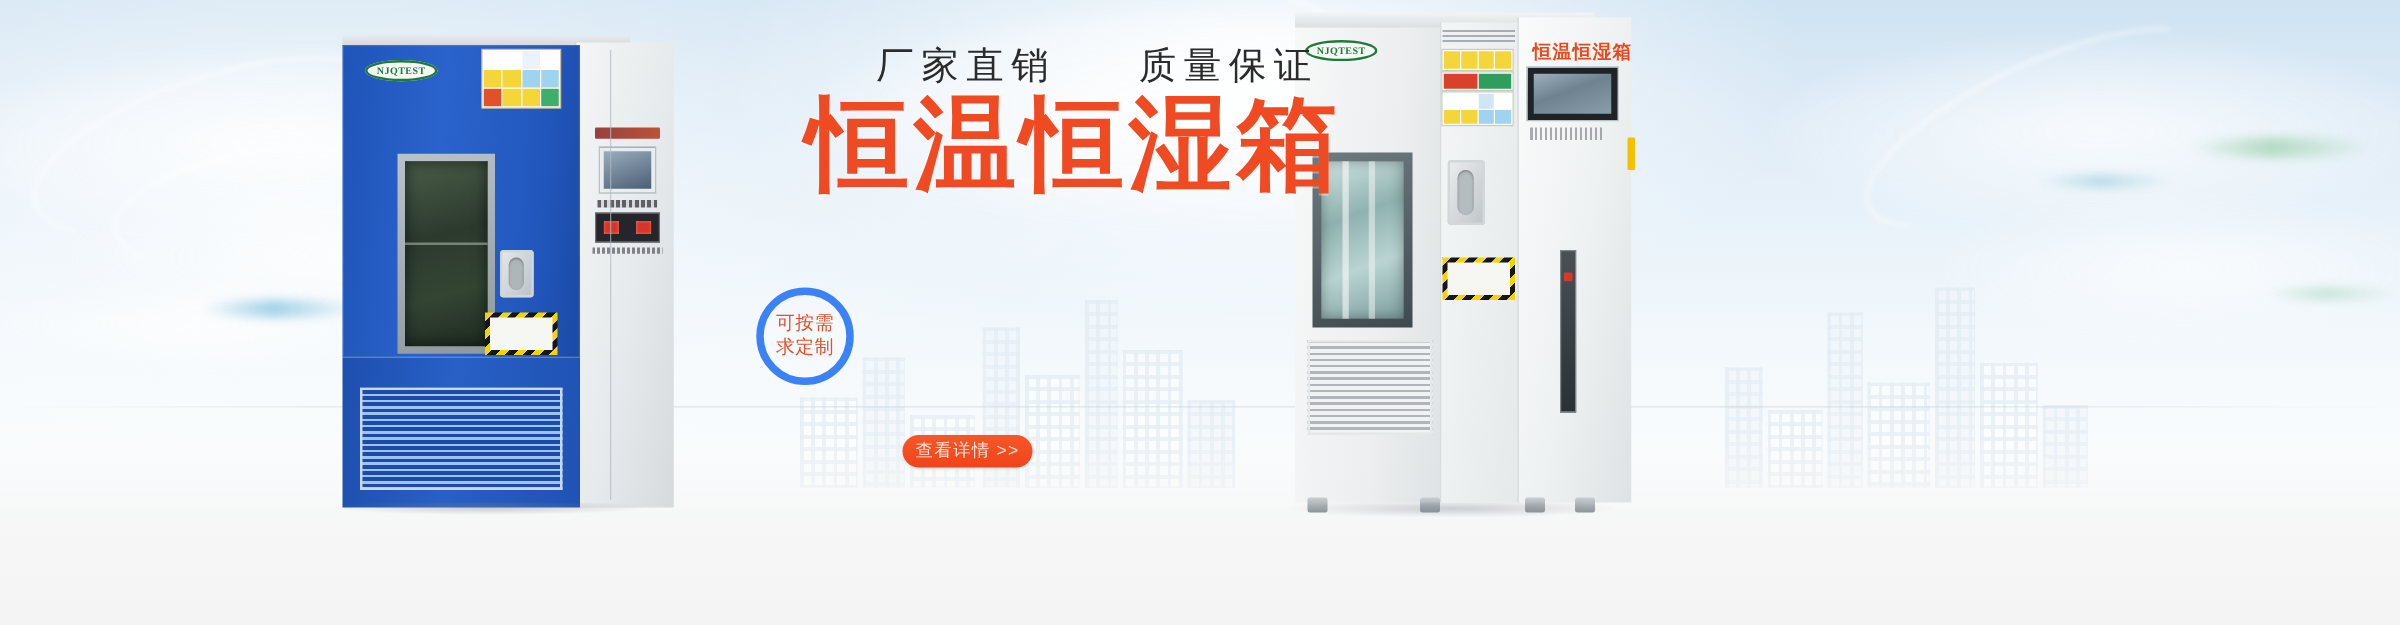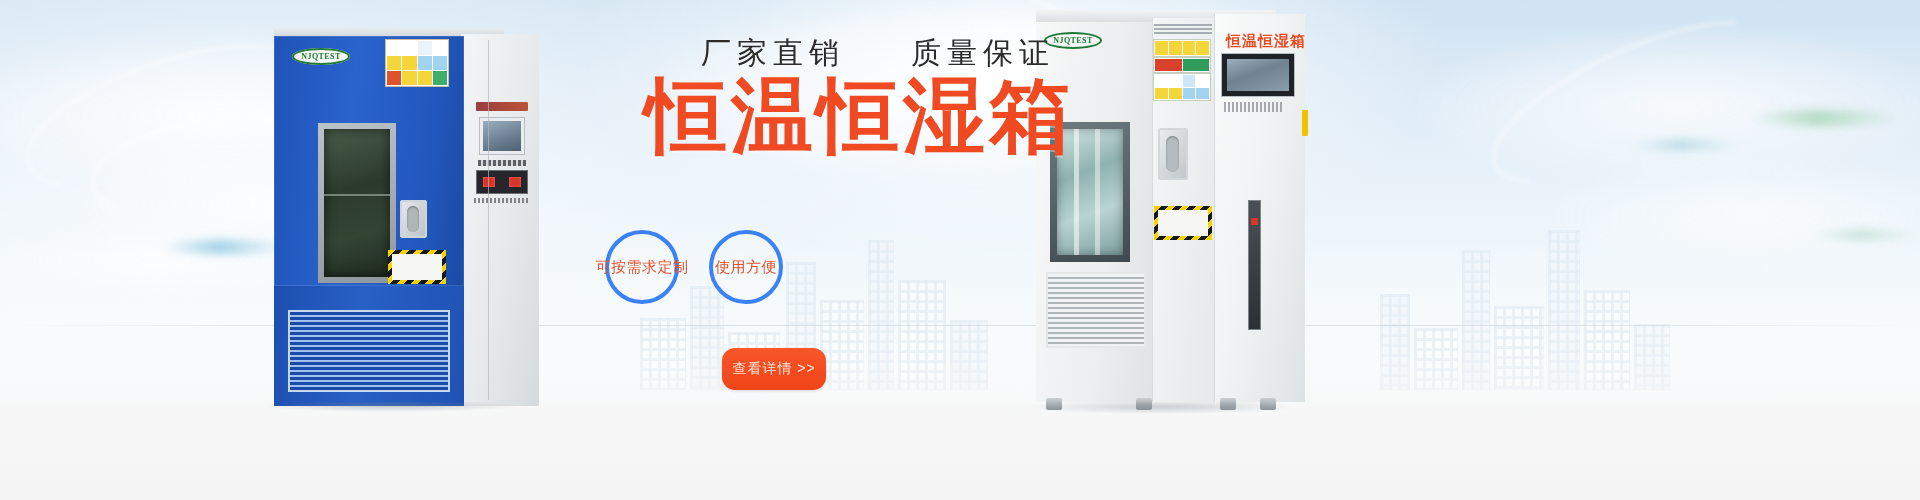--- a/index.html
+++ b/index.html
@@ -204,29 +204,29 @@
     margin:8px 0 0 0;
     background:linear-gradient(95deg,#1b7fc4 0%,#2a8fd0 45%,#5fb1e0 100%);
     color:#fff;font-size:24px;letter-spacing:1px;white-space:nowrap;
     padding:5px 12px 7px 14px;display:inline-block;
     box-shadow:0 1px 2px rgba(0,0,0,.08);
   }
 
   .circles{position:absolute;left:605px;top:230px;display:flex;gap:30px;}
   .circle{
     width:66px;height:66px;border-radius:50%;
-    border:4px solid #3b82f6;
-    display:flex;align-items:center;justify-content:center;
+    border:6px solid #3b82f6;
+    display:flex;flex-direction:column;align-items:center;justify-content:center;
     color:#e2502a;font-size:15px;line-height:1.25;letter-spacing:.5px;white-space:nowrap;
     background:rgba(255,255,255,.18);
   }
 
   .cta{
     position:absolute;left:722px;top:348px;
-    width:104px;height:42px;border-radius:13px;
+    width:104px;height:26px;border-radius:13px;
     background:linear-gradient(180deg,#f8562a,#ef4418);
     color:#ffe6db;font-size:14px;letter-spacing:1px;
     display:flex;align-items:center;justify-content:center;
     box-shadow:0 1px 3px rgba(0,0,0,.12);cursor:pointer;
   }
 </style>
 </head>
 <body>
 
 <div id="banner">
@@ -401,21 +401,17 @@
       <span>质量保证</span>
     </div>
     <div class="headline">恒温恒湿箱</div>
   </div>
 
   <div class="circles">
     <div class="circle">
       <span>可按需</span>
       <span>求定制</span>
     </div>
-    <div class="circle">
-      <span>使用</span>
-      <span>方便</span>
-    </div>
   </div>
 
   <div class="cta">查看详情 &gt;&gt;</div>
 
 </div>
 
 </body></html>

